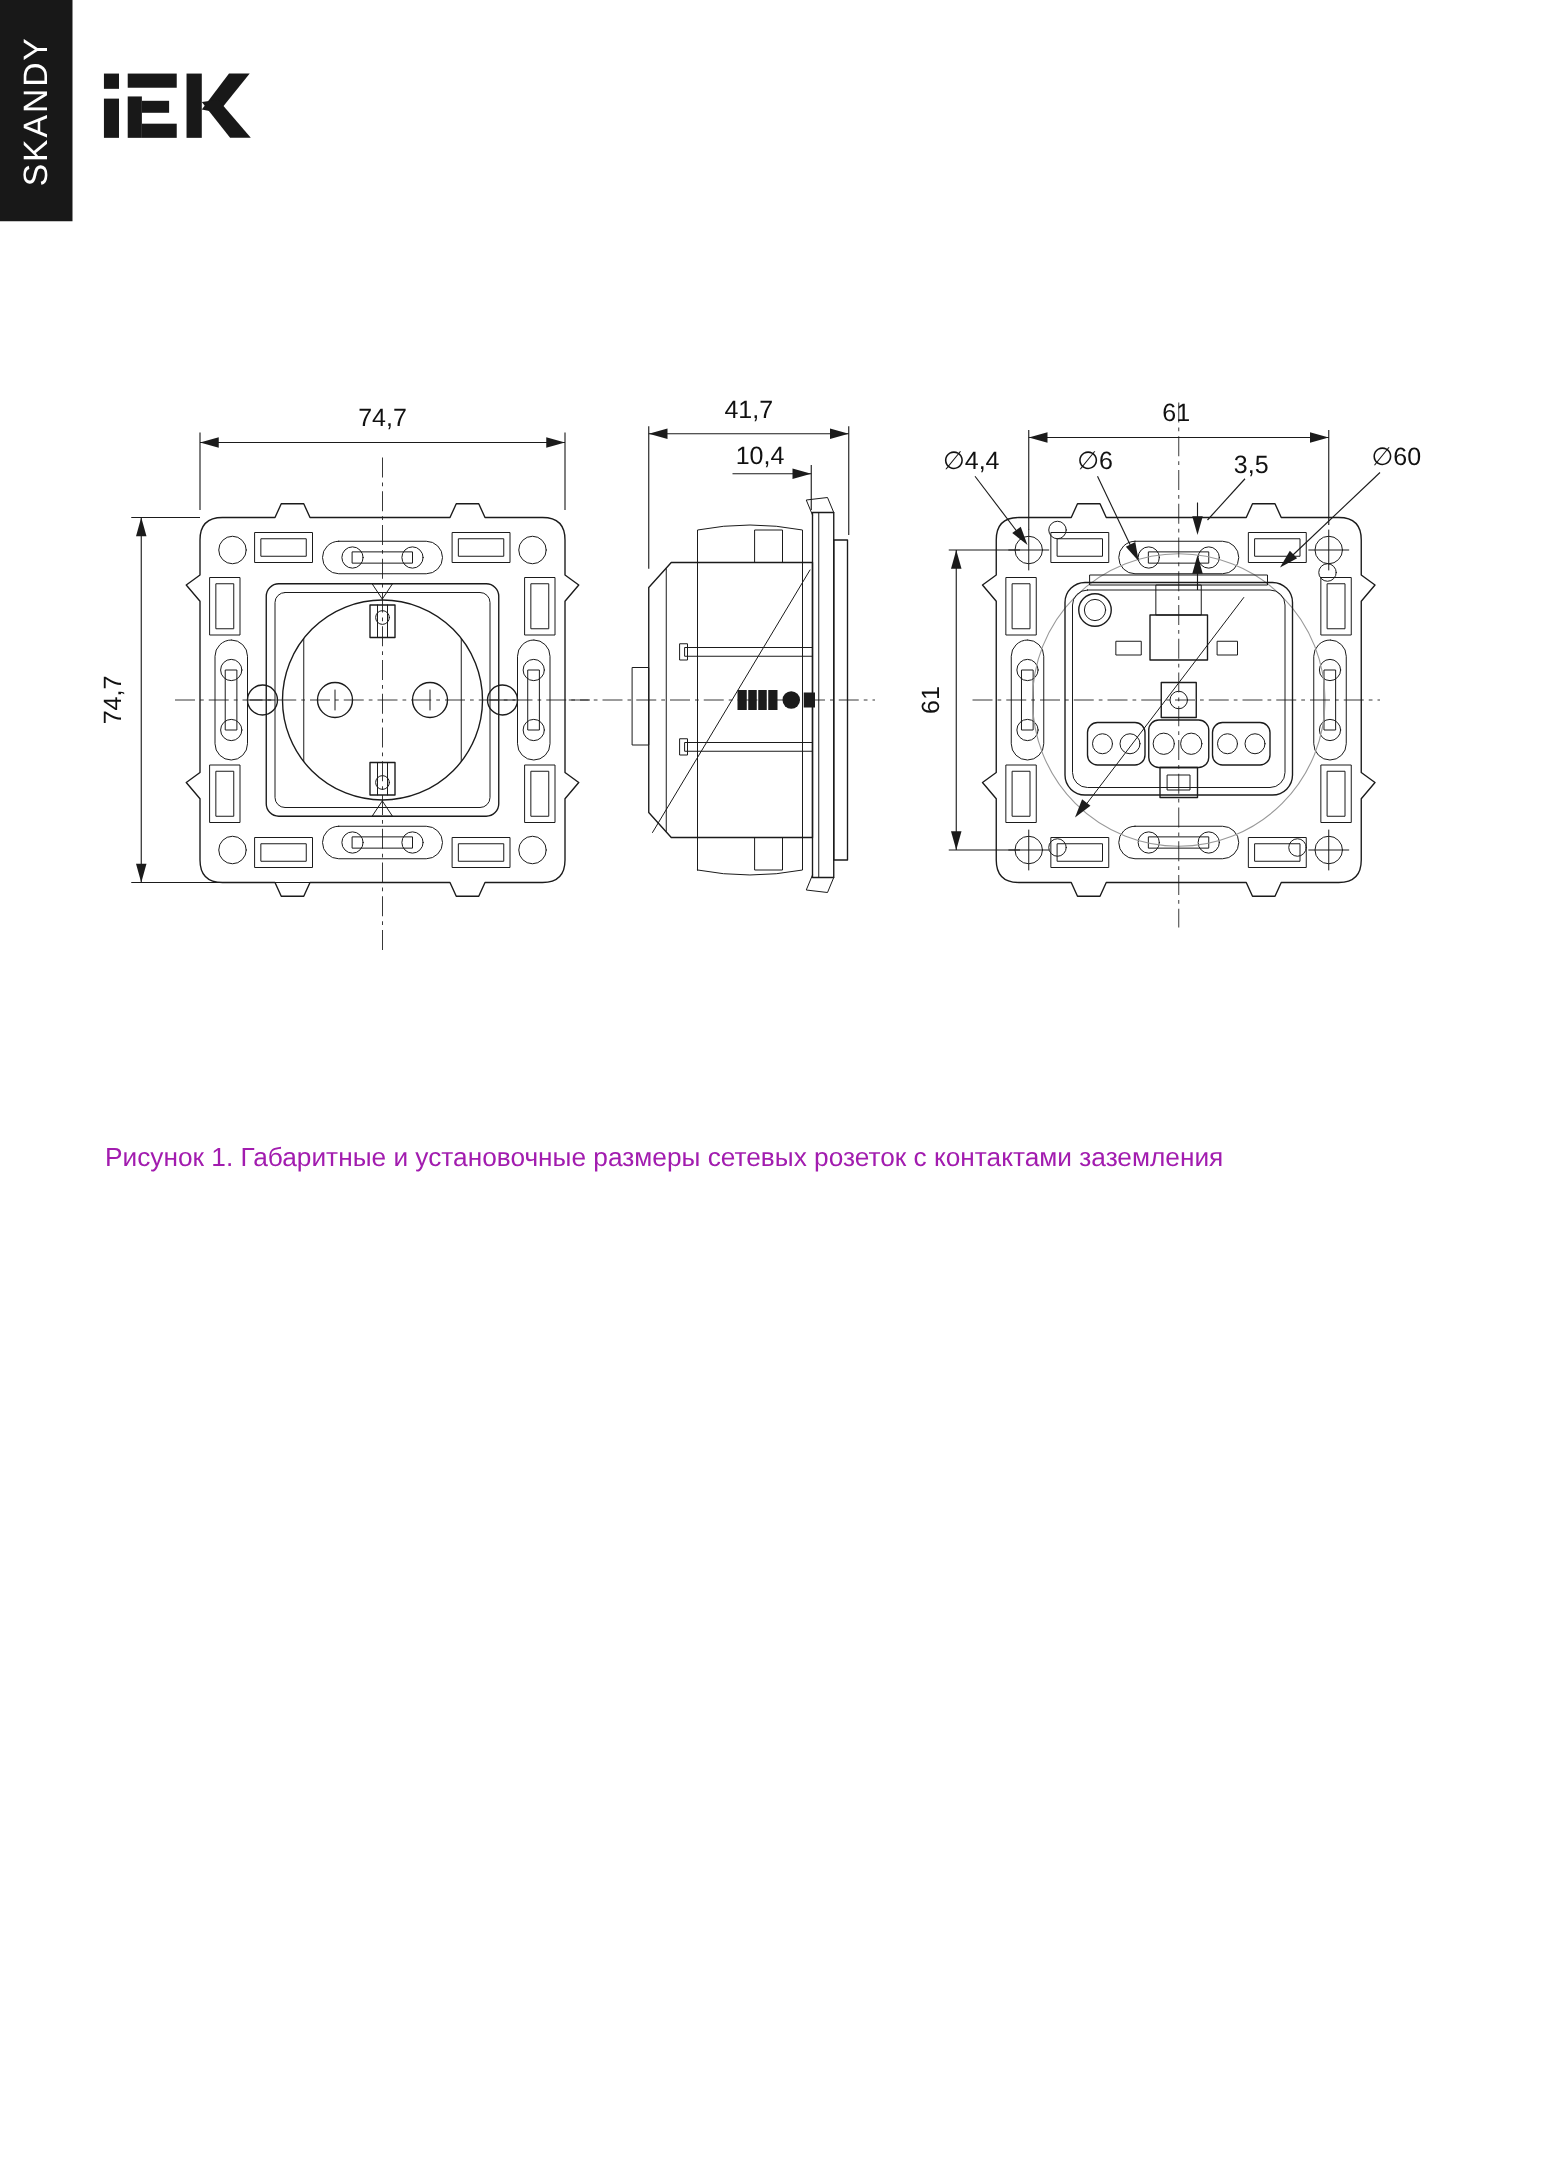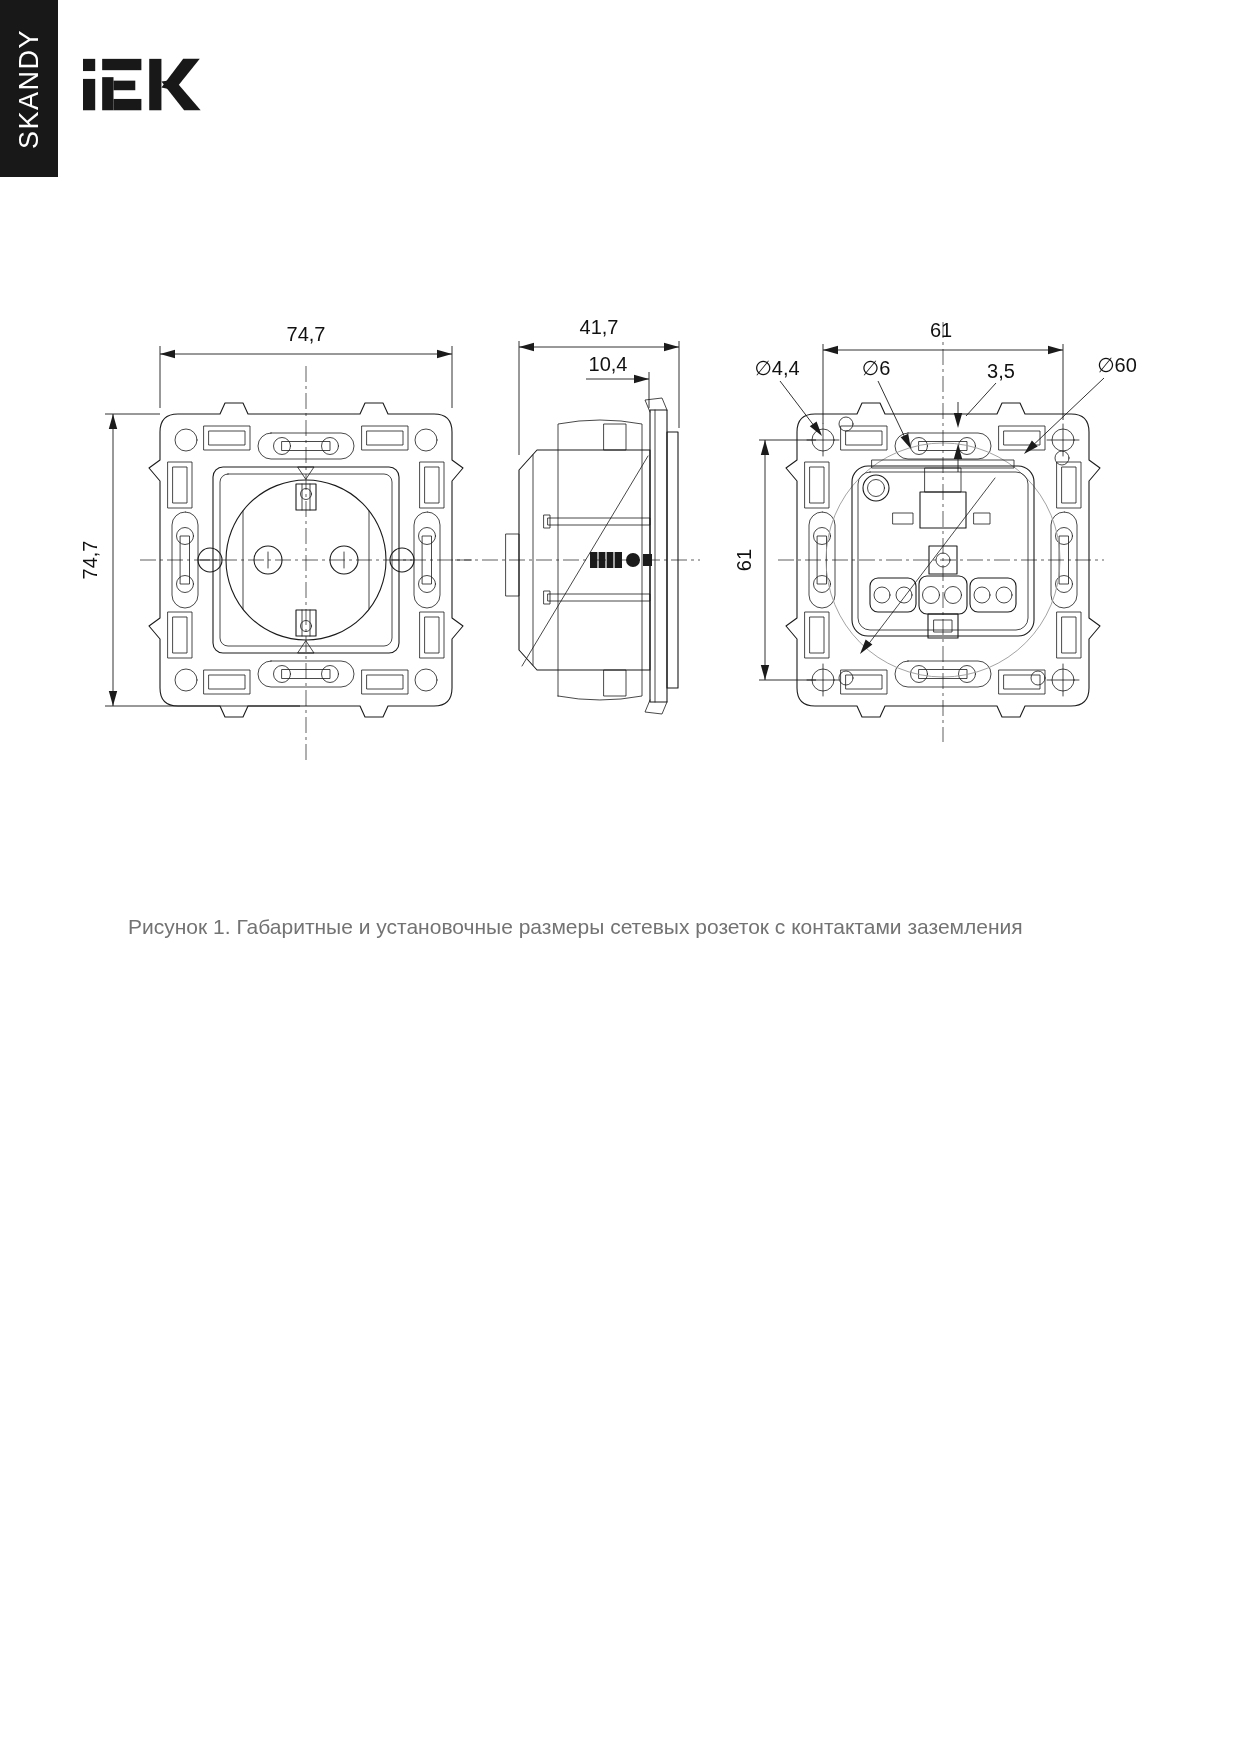--- a/index.html
+++ b/index.html
@@ -4,21 +4,21 @@
 <style>
   html,body{margin:0;padding:0;background:#fff;}
   #page{position:relative;width:1239px;height:1746px;background:#ffffff;overflow:hidden;
         font-family:"Liberation Sans",sans-serif;color:#111;}
   
   #series-bar{position:absolute;left:0;top:0;width:58px;height:177px;background:#181818;}
   #series-bar span{position:absolute;left:50%;top:50%;transform:translate(-50%,-50%) rotate(-90deg);
         color:#fff;font-size:27px;letter-spacing:1.5px;white-space:nowrap;font-weight:400;}
   #logo{position:absolute;left:83px;top:56px;}
   
-  #caption{position:absolute;left:84px;top:915px;font-size:21px;color:#737373;white-space:nowrap;margin-left:44px;}
+  #caption{position:absolute;left:84px;top:915px;font-size:21px;color:#a21caf;white-space:nowrap;}
   
   #fig{position:absolute;left:0;top:0;}
   .ln{fill:none;stroke:#1b1b1b;stroke-width:1.1;stroke-linejoin:round;stroke-linecap:round;}
   .thin{stroke-width:0.8;}
   .dim{fill:none;stroke:#1b1b1b;stroke-width:0.9;}
   .cl{fill:none;stroke:#1b1b1b;stroke-width:0.7;stroke-dasharray:16 4 3 4;}
   .ghost{fill:none;stroke:#999;stroke-width:0.9;}
   .arr{fill:#1b1b1b;stroke:none;}
   .blk{fill:#1b1b1b;stroke:none;}
   .wht{fill:none;stroke:#fff;stroke-width:1.2;}

